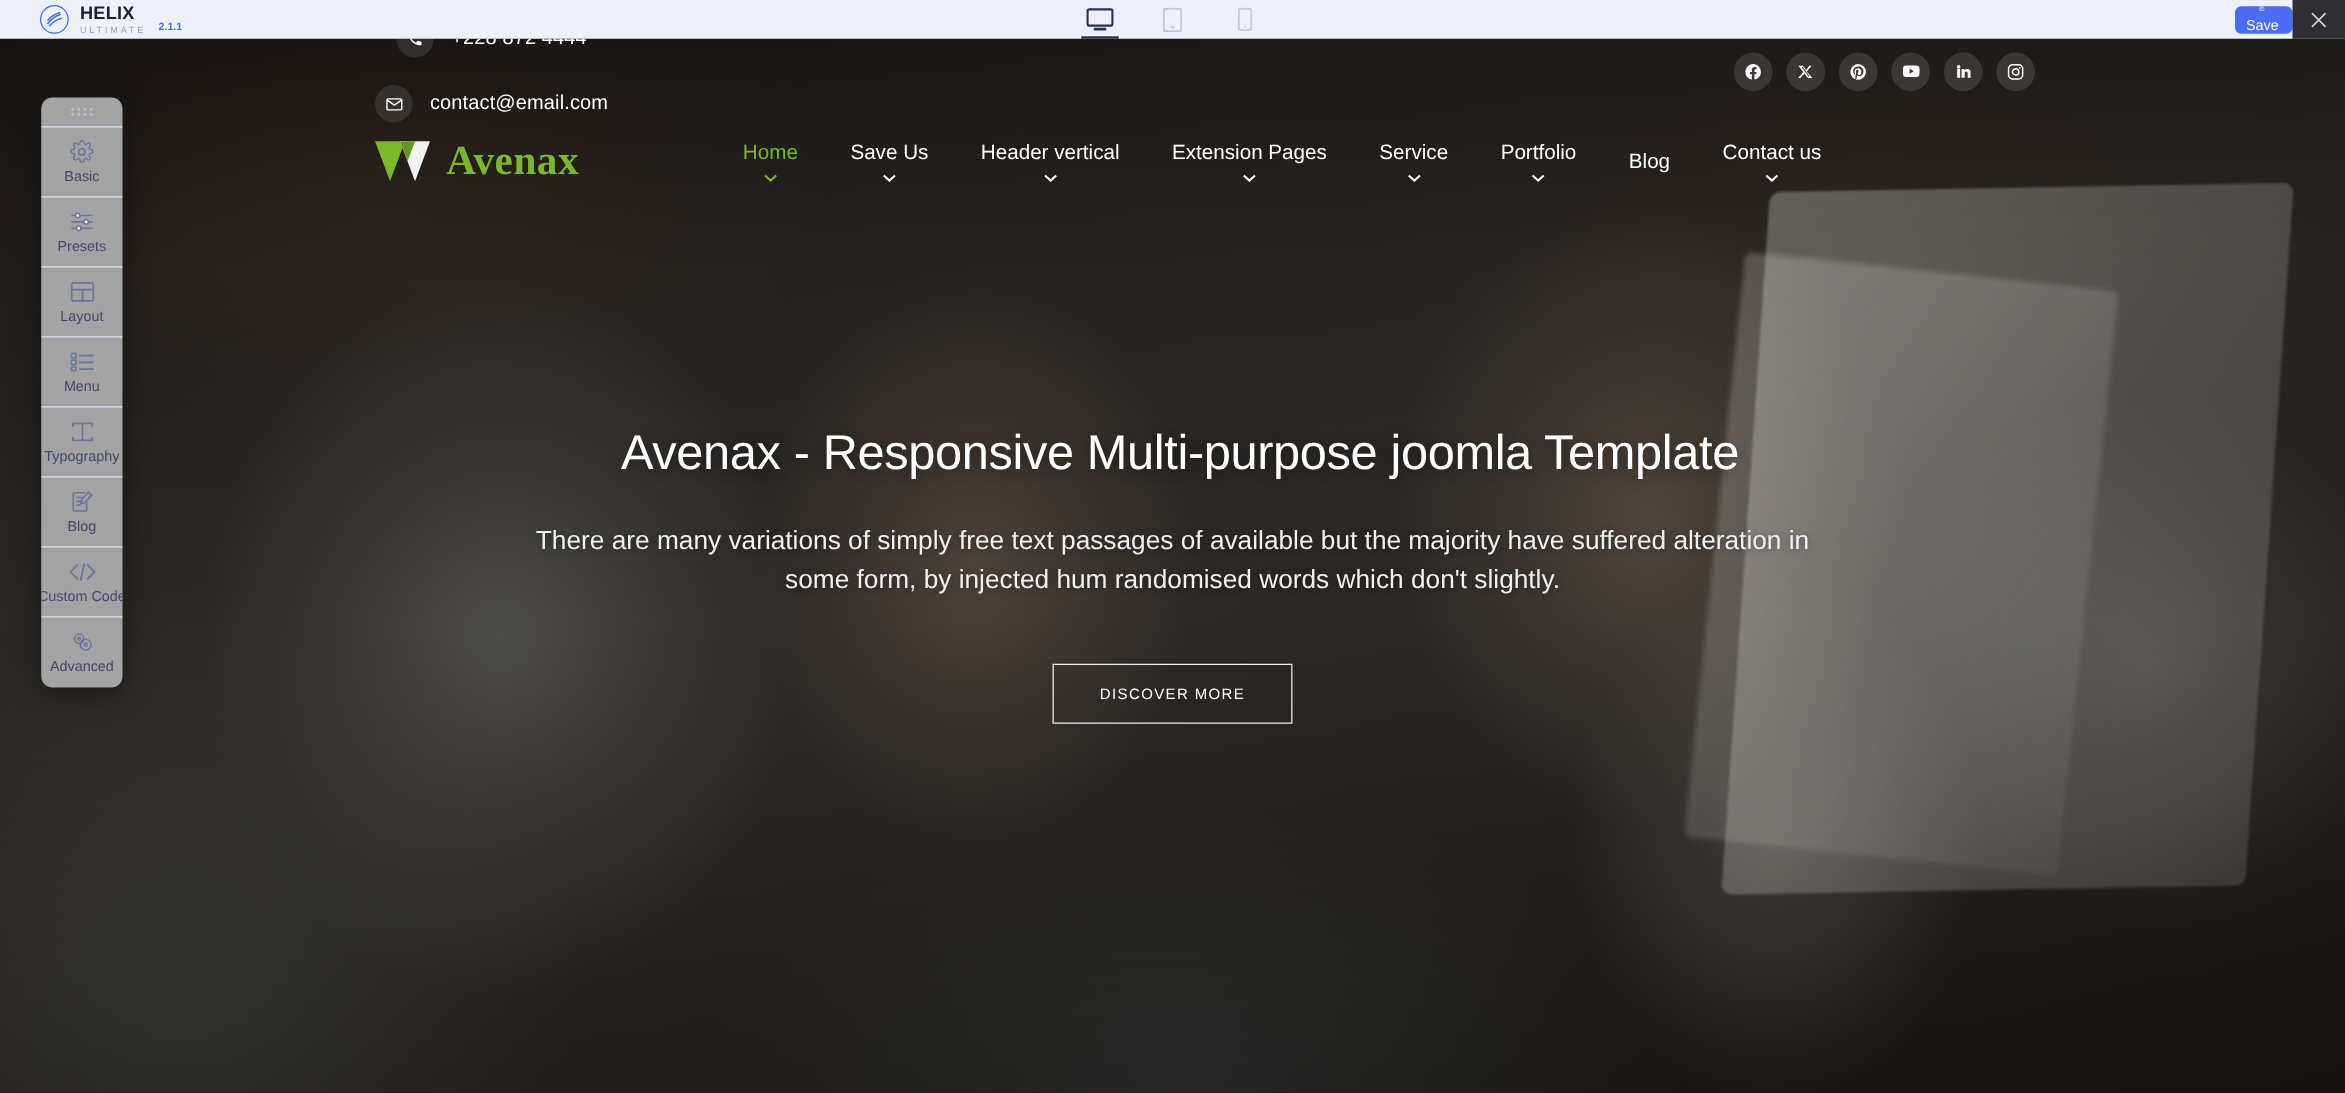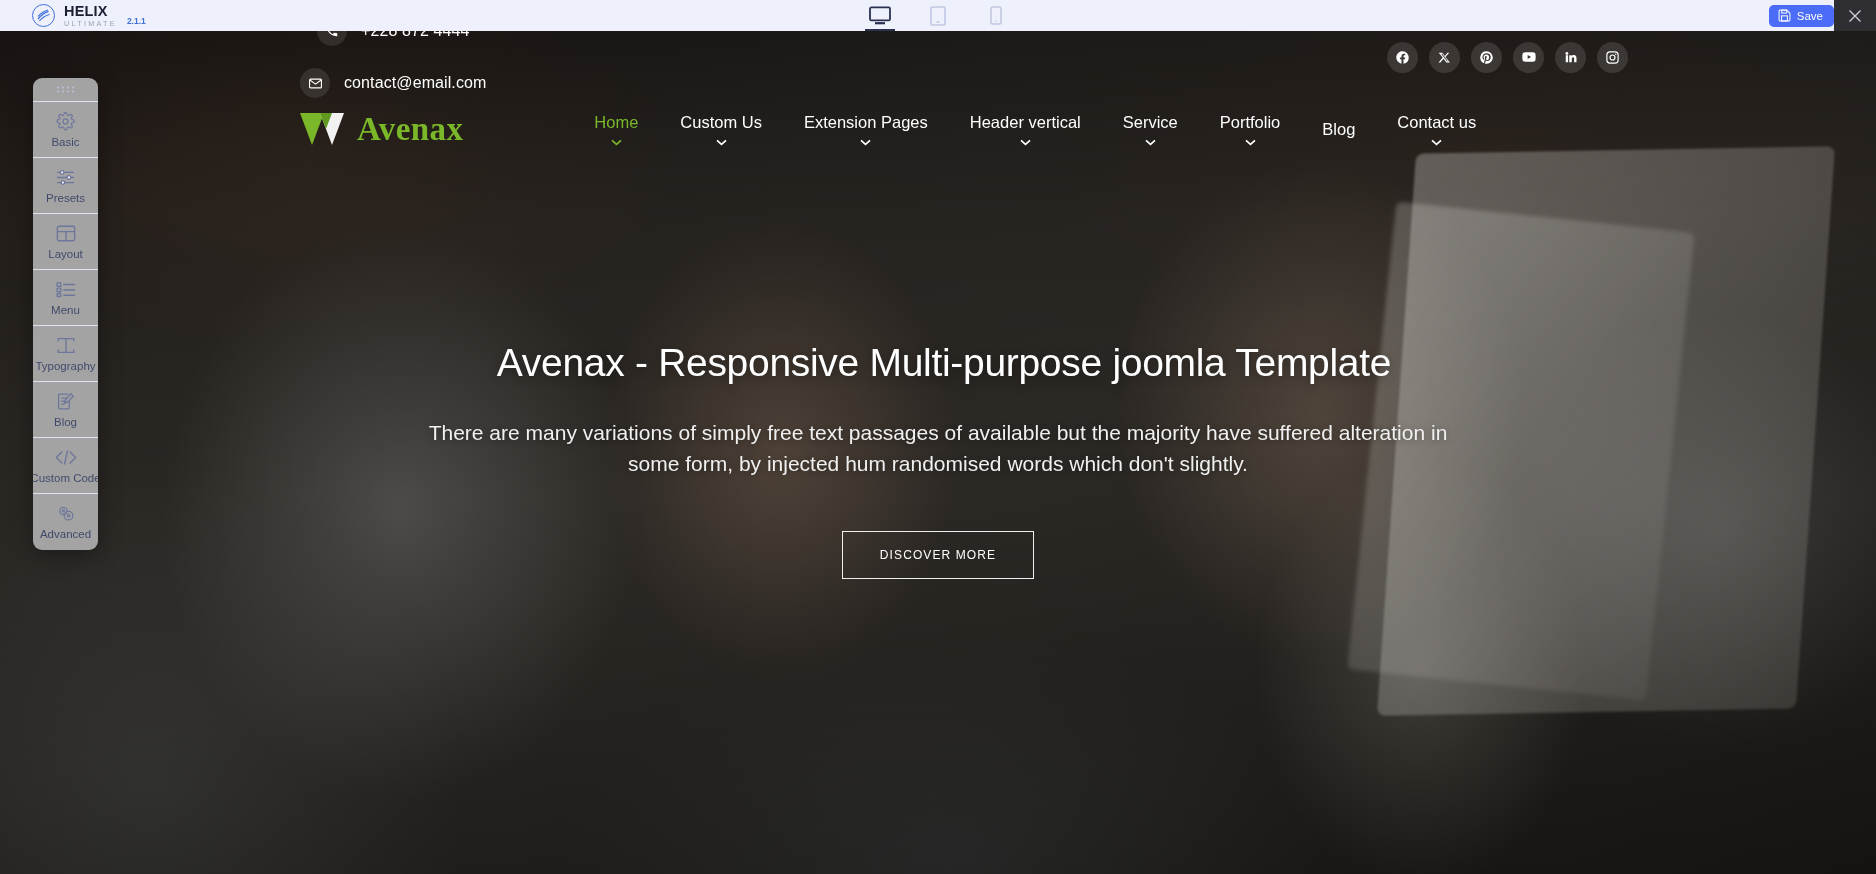--- a/index.html
+++ b/index.html
@@ -60,20 +60,21 @@
     position: absolute; right: 0; top: 0;
     height: 31px; display: flex; align-items: center;
   }
   .save-btn {
     background: #4a6cf7; color: #fff;
     border: none; border-radius: 5px;
     height: 22px; padding: 0 11px 0 9px;
     display: flex; align-items: center; gap: 6px;
     font-size: 11.5px; font-family: "Liberation Sans", sans-serif;
     cursor: pointer;
+    flex-direction: column;
   }
   .save-btn svg { display: block; }
   .close-btn {
     width: 42px; height: 31px;
     background: #2e2e33;
     display: flex; align-items: center; justify-content: center;
     cursor: pointer;
   }
 
   
@@ -293,33 +294,33 @@
       <span class="logo-name">Avenax</span>
     </div>
     <nav class="menu">
       <div class="menu-item active">
         <span>Home</span>
         <svg class="caret" width="11" height="7" viewBox="0 0 11 7" fill="none" stroke="#7ab829" stroke-width="1.7">
             <path d="M1 1.4l4.5 4 4.5-4"></path>
           </svg>
       </div>
       <div class="menu-item">
-        <span>Custom Us</span>
+        <span>Save Us</span>
         <svg class="caret" width="11" height="7" viewBox="0 0 11 7" fill="none" stroke="#fff" stroke-width="1.7">
             <path d="M1 1.4l4.5 4 4.5-4"></path>
           </svg>
       </div>
       <div class="menu-item">
+        <span>Header vertical</span>
+        <svg class="caret" width="11" height="7" viewBox="0 0 11 7" fill="none" stroke="#fff" stroke-width="1.7">
+            <path d="M1 1.4l4.5 4 4.5-4"></path>
+          </svg>
+      </div>
+      <div class="menu-item">
         <span>Extension Pages</span>
-        <svg class="caret" width="11" height="7" viewBox="0 0 11 7" fill="none" stroke="#fff" stroke-width="1.7">
-            <path d="M1 1.4l4.5 4 4.5-4"></path>
-          </svg>
-      </div>
-      <div class="menu-item">
-        <span>Header vertical</span>
         <svg class="caret" width="11" height="7" viewBox="0 0 11 7" fill="none" stroke="#fff" stroke-width="1.7">
             <path d="M1 1.4l4.5 4 4.5-4"></path>
           </svg>
       </div>
       <div class="menu-item">
         <span>Service</span>
         <svg class="caret" width="11" height="7" viewBox="0 0 11 7" fill="none" stroke="#fff" stroke-width="1.7">
             <path d="M1 1.4l4.5 4 4.5-4"></path>
           </svg>
       </div>

